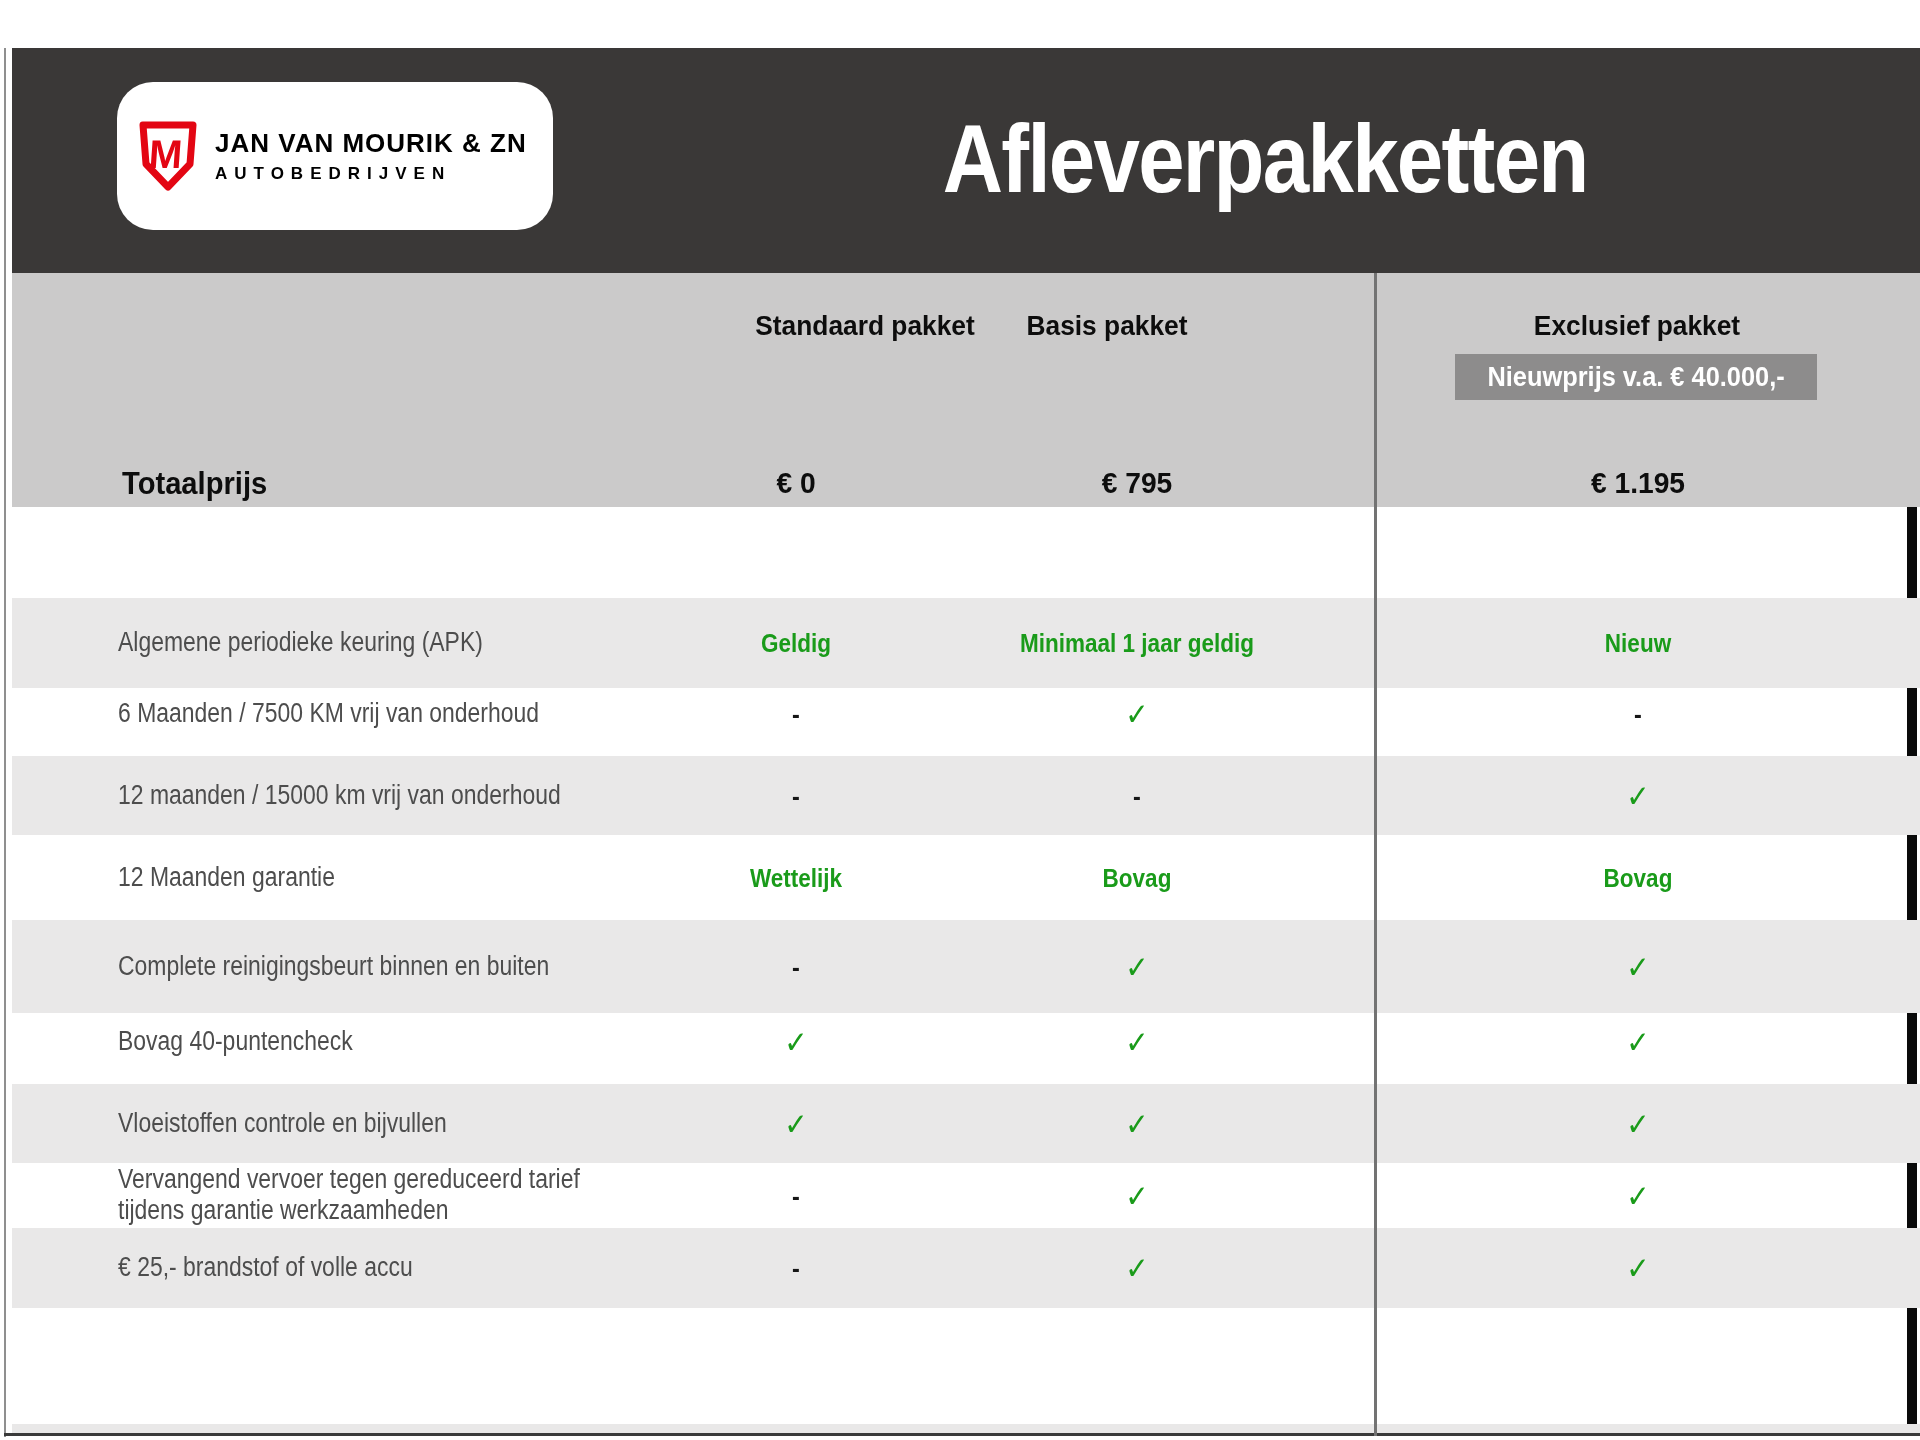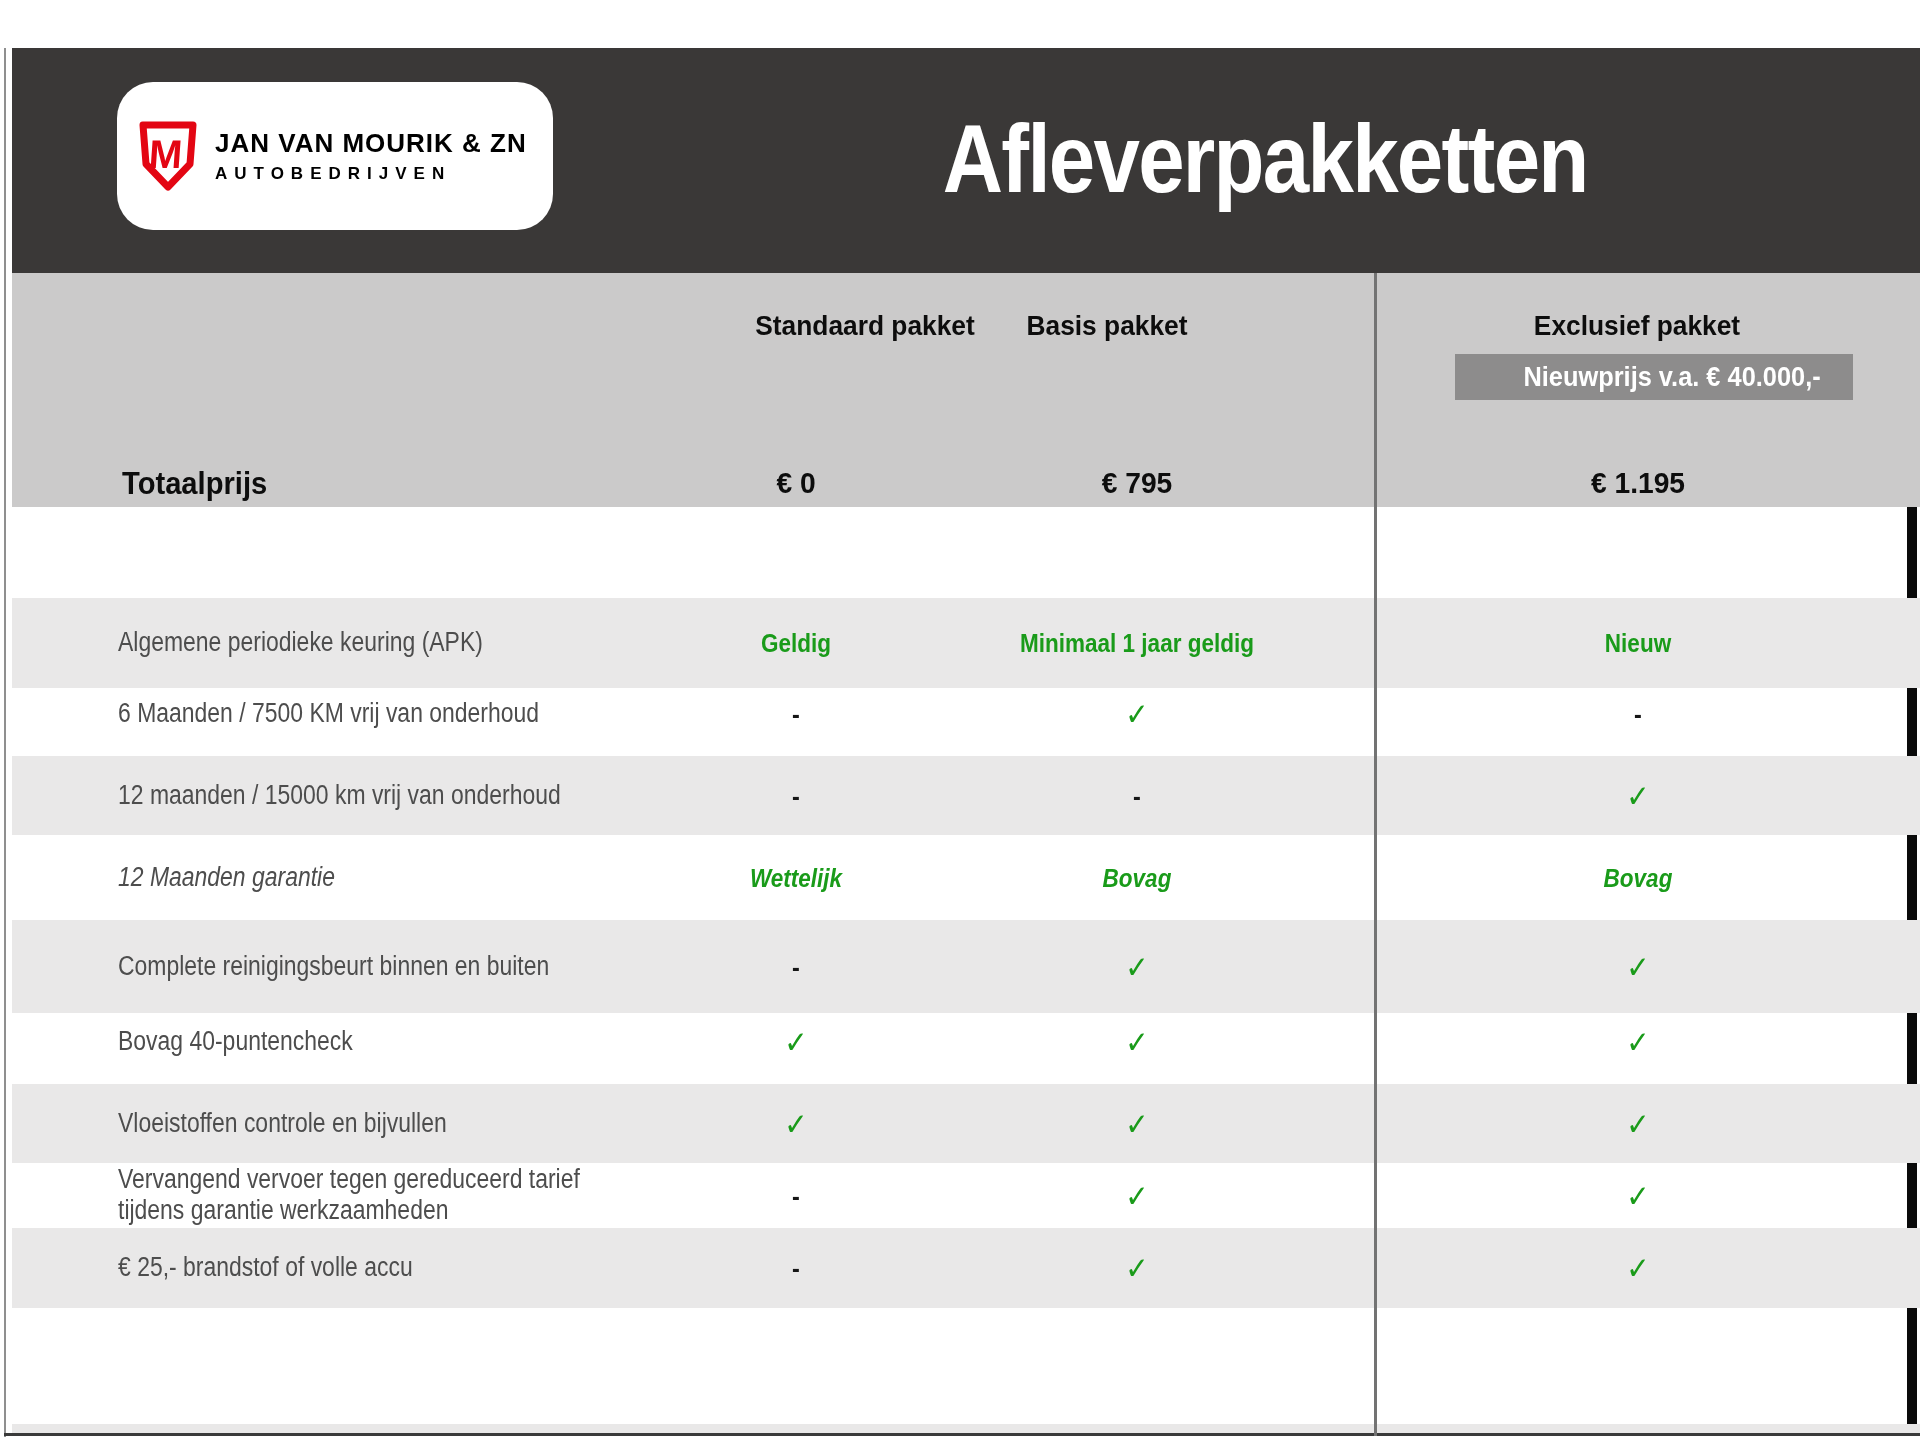--- a/index.html
+++ b/index.html
@@ -25,42 +25,42 @@
               transform:scaleX(0.86);transform-origin:center;white-space:nowrap;}
   
   .price-band{position:absolute;left:12px;top:273px;width:1908px;height:234px;background:#cbcaca;z-index:2;}
   .col-head{position:absolute;top:36px;width:400px;height:34px;line-height:34px;text-align:center;
             font-size:28px;font-weight:700;color:#0d0d0d;transform:scaleX(0.94);white-space:nowrap;}
   .ch1{left:653px;} .ch2{left:895px;} .ch3{left:1425px;}
   .badge{position:absolute;top:81px;height:46px;background:#8d8c8c;color:#ffffff;
          font-size:27px;font-weight:700;text-align:center;line-height:46px;white-space:nowrap;}
   .badge-inner{display:inline-block;transform:scaleX(0.94);}
   .badge-left{left:738px;width:440px;}
-  .badge-right{left:1443px;width:362px;padding-left:36px;}
+  .badge-right{left:1443px;width:362px;}
   .total-label{position:absolute;left:110px;top:193px;font-size:31px;font-weight:700;color:#0d0d0d;
                transform:scaleX(0.94);transform-origin:left center;white-space:nowrap;}
   .total-val{position:absolute;top:193px;width:400px;text-align:center;font-size:30px;font-weight:700;
              color:#0d0d0d;transform:scaleX(0.94);}
   .tv1{left:584px;} .tv2{left:925px;} .tv3{left:1426px;}
   
   .divider{position:absolute;left:1374px;top:273px;width:3px;height:1163px;background:#737373;z-index:3;}
   
   .row{position:absolute;left:12px;width:1908px;}
   .row.alt{background:#e9e8e8;z-index:2;}
   .cell{position:absolute;top:50%;}
   .flabel{left:106px;width:600px;font-size:27px;color:#4d4d4d;line-height:1.18;
           transform:translateY(-50%) scaleX(0.85);transform-origin:left center;letter-spacing:0;}
   .val{width:400px;text-align:center;transform:translateY(-50%) scaleX(0.9);}
   .v1{left:584px;} .v2{left:925px;} .v3{left:1426px;}
   .v-text{color:#1a9b1a;font-weight:700;font-size:25px;white-space:nowrap;}
   .v-check{color:#1a9b1a;font-size:31px;font-weight:400;}
   .v-dash{color:#161616;font-weight:700;font-size:26px;}
   
   .r0{top:598px;height:90px;} .r1{top:672px;height:84px;} .r2{top:756px;height:79px;}
-  .r3{top:835px;height:85px;font-style:italic;} .r4{top:920px;height:93px;} .r5{top:999px;height:85px;}
+  .r3{top:835px;height:85px;} .r4{top:920px;height:93px;} .r5{top:999px;height:85px;}
   .r6{top:1084px;height:79px;} .r7{top:1163px;height:65px;} .r8{top:1228px;height:80px;}
   .shield{flex:0 0 auto;}
 </style>
 </head>
 <body>
 
 <div class="left-border"></div>
 <div class="right-border"></div>
 <div class="bottom-sliver"></div>
 <div class="bottom-line"></div>

